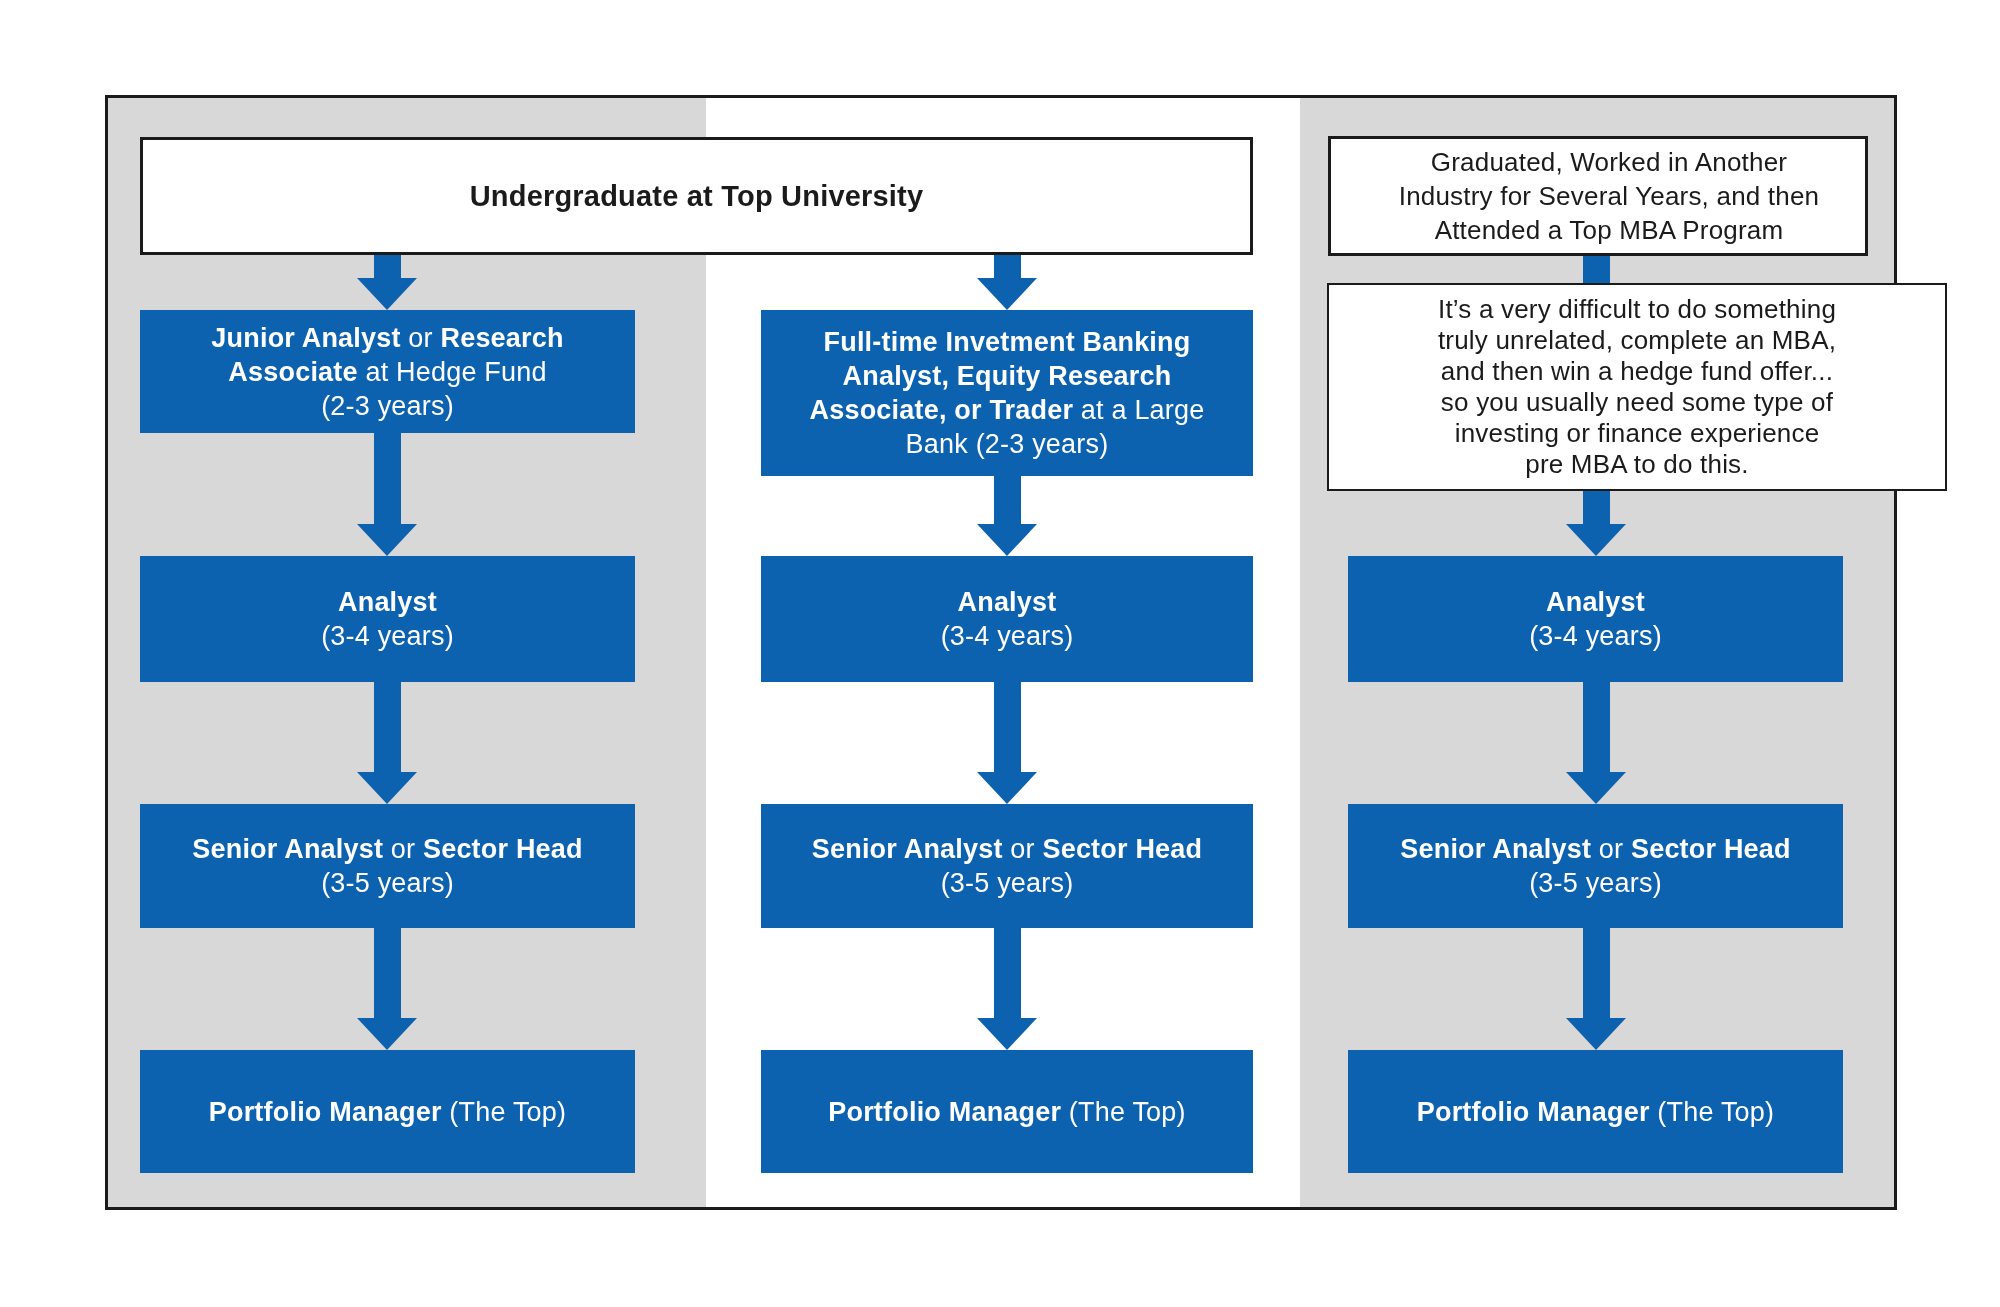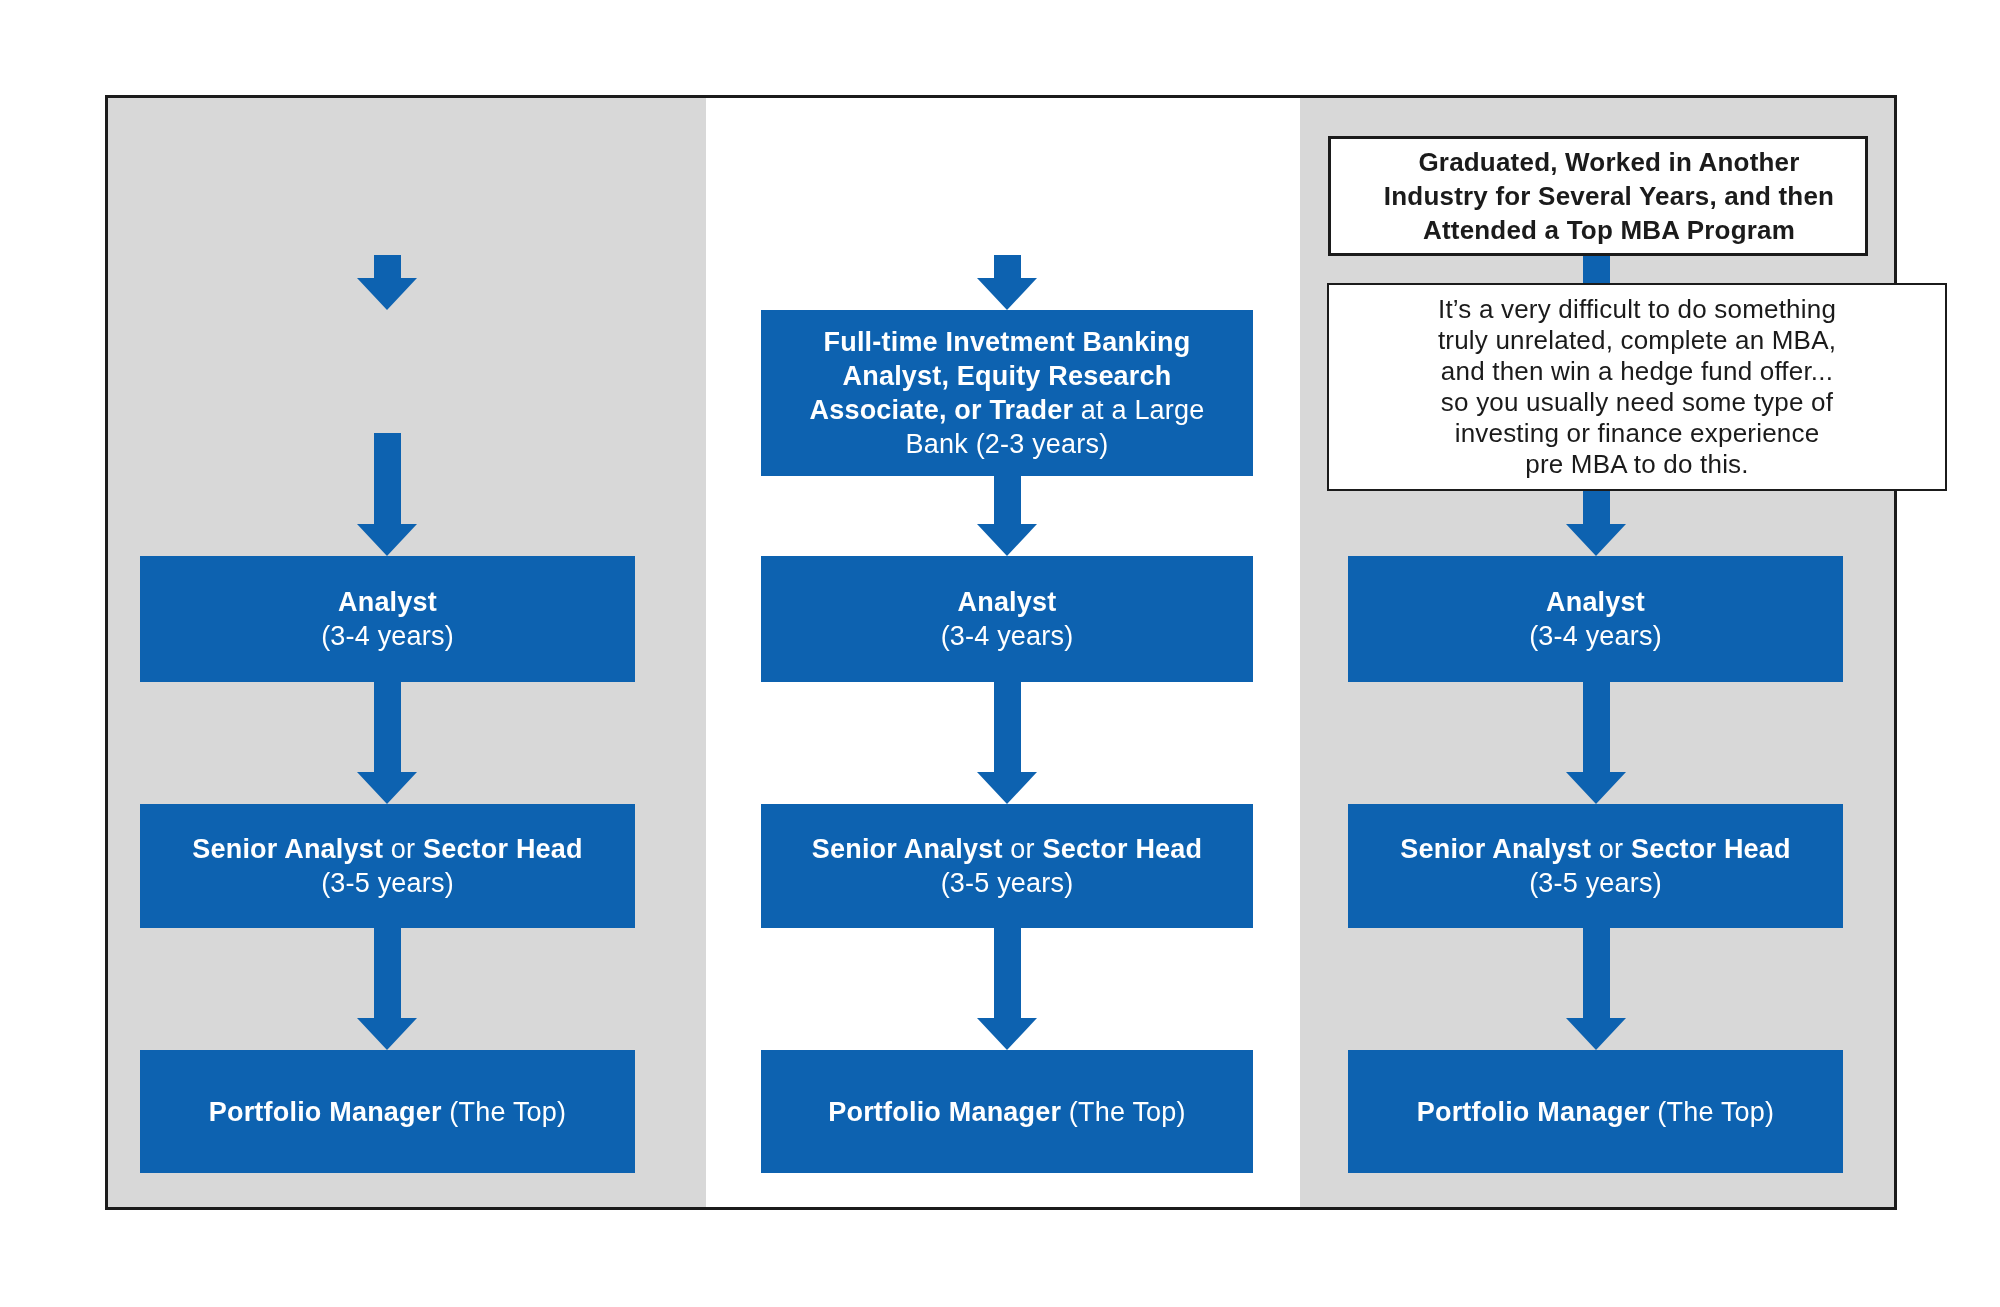--- a/index.html
+++ b/index.html
@@ -7,21 +7,21 @@
           font-family:"Liberation Sans",sans-serif;color:#1b1b1b;overflow:hidden;}
   .frame{position:absolute;left:105px;top:95px;width:1786px;height:1109px;
          border:3px solid #1b1b1b;background:#ffffff;}
   .panel{position:absolute;top:0;height:1109px;background:#d8d8d8;}
   .panel-left{left:0;width:598px;}
   .panel-right{left:1192px;width:594px;}
   .whitebox{position:absolute;background:#ffffff;border:3px solid #1b1b1b;
             display:flex;align-items:center;justify-content:center;text-align:center;
             box-sizing:border-box;white-space:pre-line;z-index:3;}
   .undergrad{left:32px;top:39px;width:1113px;height:118px;font-weight:700;font-size:29px;letter-spacing:.2px;}
-  .mba{left:1220px;top:38px;width:540px;height:120px;font-weight:700;font-size:26px;line-height:34px;letter-spacing:.2px;padding-left:22px;}
+  .mba{left:1220px;top:38px;width:540px;height:120px;font-weight:400;font-size:26px;line-height:34px;letter-spacing:.2px;padding-left:22px;}
   .note{left:1219px;top:185px;width:620px;height:208px;border-width:2px;font-size:26px;line-height:31px;letter-spacing:.2px;}
   .bluebox{position:absolute;background:#0d62b0;color:#ffffff;
            display:flex;align-items:center;justify-content:center;text-align:center;
            font-size:27px;line-height:34px;letter-spacing:.2px;box-sizing:border-box;
            white-space:pre-line;z-index:2;}
   .seg-bold{font-weight:700;}
   .arrow{position:absolute;width:64px;display:flex;flex-direction:column;align-items:center;z-index:1;}
   .arrow .shaft{width:27px;background:#0d62b0;}
   .arrow .head{width:0;height:0;border-left:30px solid transparent;
                border-right:30px solid transparent;border-top:32px solid #0d62b0;}
@@ -75,34 +75,42 @@
     </div>
     <div class="arrow" style="left:1456px;top:584px;">
       <div class="shaft" style="height:90px;"></div>
       <div class="head"></div>
     </div>
     <div class="arrow" style="left:1456px;top:830px;">
       <div class="shaft" style="height:90px;"></div>
       <div class="head"></div>
     </div>
 
+    <div class="whitebox undergrad">
+      <span>Undergraduate at Top University</span>
+    </div>
     <div class="whitebox mba">
       <span>Graduated, Worked in Another
 Industry for Several Years, and then
 Attended a Top MBA Program</span>
     </div>
     <div class="whitebox note">
       <span>It’s a very difficult to do something
 truly unrelated, complete an MBA,
 and then win a hedge fund offer...
 so you usually need some type of
 investing or finance experience
 pre MBA to do this.</span>
     </div>
 
+    <div class="bluebox" style="left:32px;top:212px;width:495px;height:123px;">
+      <div><span class="seg-bold">Junior Analyst</span><span> or </span><span class="seg-bold">Research
+Associate</span><span> at Hedge Fund
+(2-3 years)</span></div>
+    </div>
     <div class="bluebox" style="left:32px;top:458px;width:495px;height:126px;">
       <div><span class="seg-bold">Analyst</span><span>
 (3-4 years)</span></div>
     </div>
     <div class="bluebox" style="left:32px;top:706px;width:495px;height:124px;">
       <div><span class="seg-bold">Senior Analyst</span><span> or </span><span class="seg-bold">Sector Head</span><span>
 (3-5 years)</span></div>
     </div>
     <div class="bluebox" style="left:32px;top:952px;width:495px;height:123px;">
       <div><span class="seg-bold">Portfolio Manager</span><span> (The Top)</span></div>

